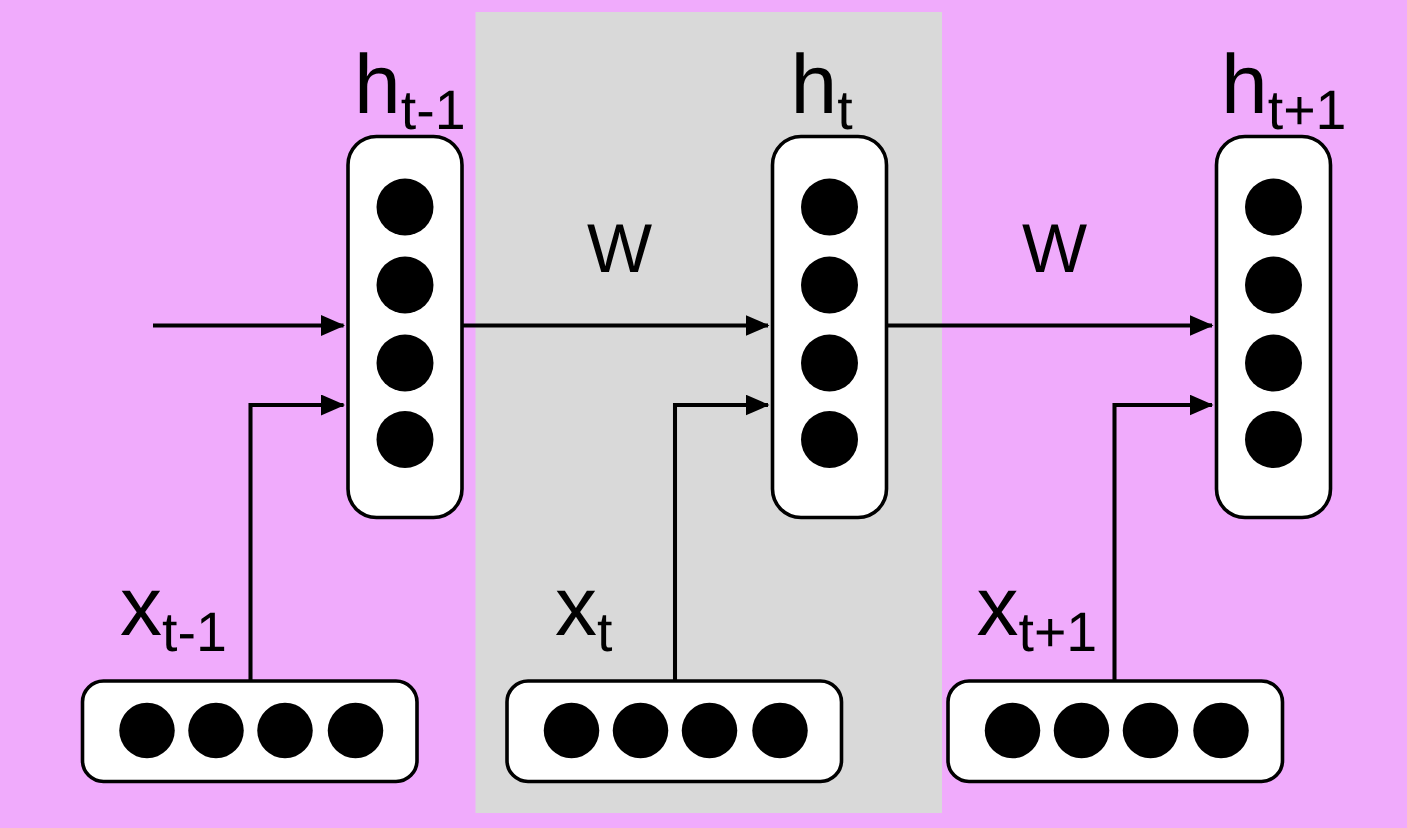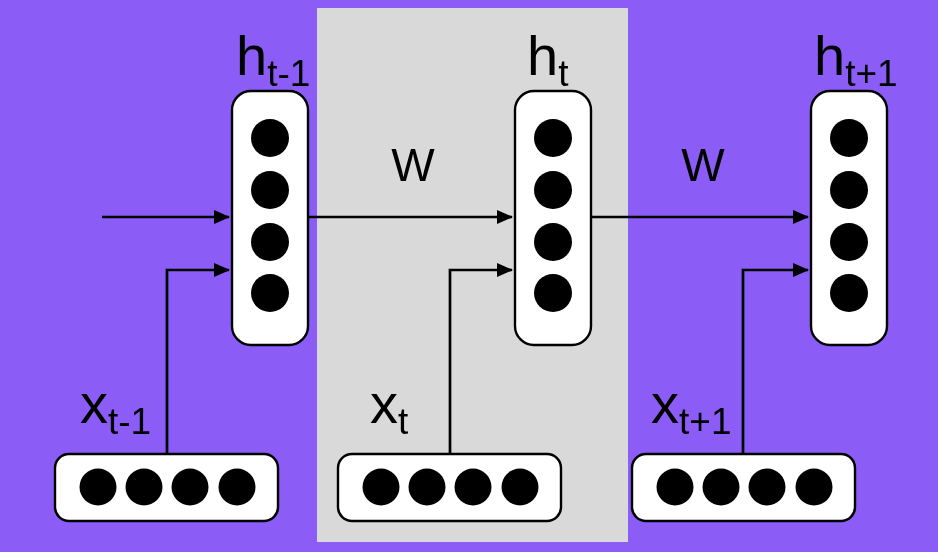--- a/index.html
+++ b/index.html
@@ -4,21 +4,21 @@
 <style>
   html, body {
     margin: 0;
     padding: 0;
     background: #ffffff;
   }
   .stage {
     position: relative;
     width: 938px;
     height: 552px;
-    background: #8b5cf6;
+    background: #f0abfc;
     overflow: hidden;
   }
   svg {
     display: block;
   }
   .shape-stroke {
     stroke: #000000;
     stroke-width: 2.4;
   }
   .arrow-line {

